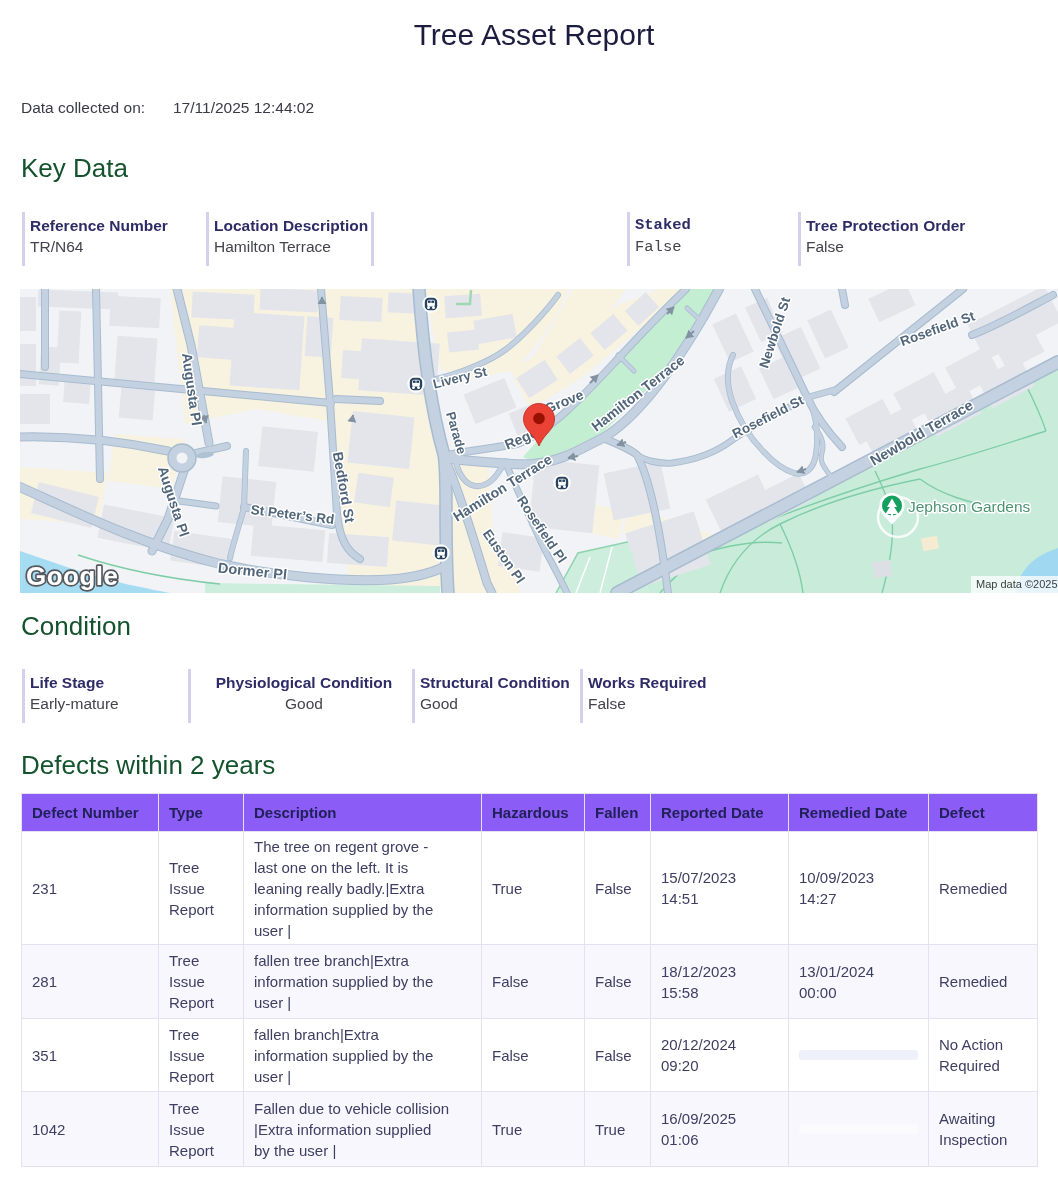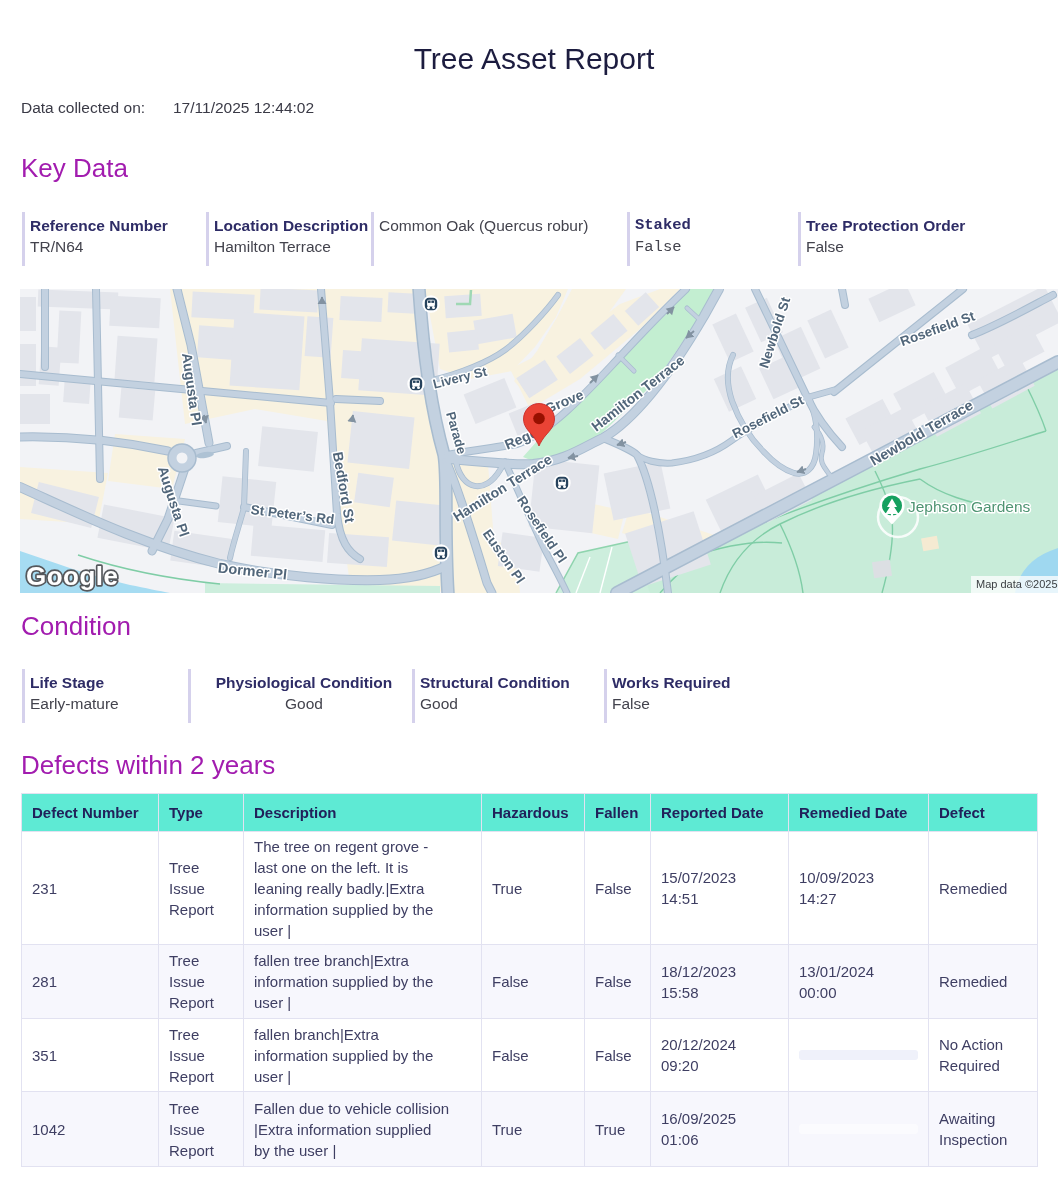--- a/index.html
+++ b/index.html
@@ -1,49 +1,48 @@
 <!DOCTYPE html>
 <html><head>
 <meta charset="utf-8">
 <style>
   * { margin:0; padding:0; box-sizing:border-box; }
   html,body { width:1058px; height:1188px; background:#ffffff; font-family:"Liberation Sans",sans-serif; position:relative; overflow:hidden; }
   .abs { position:absolute; }
-  h1.title { position:absolute; top:42px; left:0; width:1058px; text-align:center; font-size:30px; font-weight:normal; color:#1c1c3f; letter-spacing:0px;padding-left:10px; }
+  h1.title { position:absolute; top:18px; left:0; width:1058px; text-align:center; font-size:30px; font-weight:normal; color:#1c1c3f; letter-spacing:0px;padding-left:10px; }
   .collected { position:absolute; top:99px; left:21px; font-size:15.5px; color:#3a3a46; }
   .collected .val { position:absolute; left:152px; top:0; white-space:nowrap; }
-  h2.sect { position:absolute; left:21px; font-size:26px; font-weight:normal; color:#a21caf; }
+  h2.sect { position:absolute; left:21px; font-size:26px; font-weight:normal; color:#14532d; }
   .items { position:absolute; left:22px; display:flex; }
   .item { border-left:3px solid #d5d1ec; padding:3px 0 0 5px; height:54px; }
   .item .lab { font-size:15.5px; font-weight:bold; color:#2e2c66; line-height:21px; white-space:nowrap; }
   .item .val { font-size:15.5px; color:#43434d; line-height:22px; white-space:nowrap; }
   table.def { position:absolute; left:21px; top:793px; width:1016px; border-collapse:collapse; table-layout:fixed; }
   table.def th, table.def td { border:1px solid #e2e2f1; font-size:15px; vertical-align:middle; padding:3px 8px 3px 10px; }
-  table.def th { background:#5eead4; color:#21215a; text-align:left; font-weight:bold; height:38px; }
+  table.def th { background:#8b5cf6; color:#21215a; text-align:left; font-weight:bold; height:38px; }
   table.def td { color:#3e3e62; line-height:21px; }
   tr.alt td { background:#f7f7fd; }
   .ph { width:119px; height:10px; border-radius:3px; background:#eff1fa; }
   tr.alt .ph { background:#fbfbfe; }
 </style>
 </head>
 <body>
 <h1 class="title">Tree Asset Report</h1>
 <div class="collected">Data collected on:<span class="val">17/11/2025 12:44:02</span></div>
 <h2 class="sect" style="top:153px;">Key Data</h2>
 <div class="items" style="top:212px;">
   <div class="item" style="width:184px;">
       <div class="lab">Reference Number</div>
       <div class="val">TR/N64</div>
     </div>
   <div class="item" style="width:165px;">
       <div class="lab">Location Description</div>
       <div class="val">Hamilton Terrace</div>
     </div>
   <div class="item" style="width:256px;">
-      <div class="val">Common Oak (Quercus robur)</div>
     </div>
   <div class="item" style="width:171px;font-family:Liberation Mono, monospace;">
       <div class="lab">Staked</div>
       <div class="val">False</div>
     </div>
   <div class="item" style="width:210px;">
       <div class="lab">Tree Protection Order</div>
       <div class="val">False</div>
     </div>
 </div>
@@ -301,21 +300,21 @@
 <h2 class="sect" style="top:611px;">Condition</h2>
 <div class="items" style="top:669px;">
   <div class="item" style="width:166px;">
       <div class="lab">Life Stage</div>
       <div class="val">Early-mature</div>
     </div>
   <div class="item" style="width:224px;text-align:center;">
       <div class="lab">Physiological Condition</div>
       <div class="val">Good</div>
     </div>
-  <div class="item" style="width:192px;">
+  <div class="item" style="width:168px;">
       <div class="lab">Structural Condition</div>
       <div class="val">Good</div>
     </div>
   <div class="item" style="width:210px;">
       <div class="lab">Works Required</div>
       <div class="val">False</div>
     </div>
 </div>
 <h2 class="sect" style="top:750px;">Defects within 2 years</h2>
 <table class="def">

